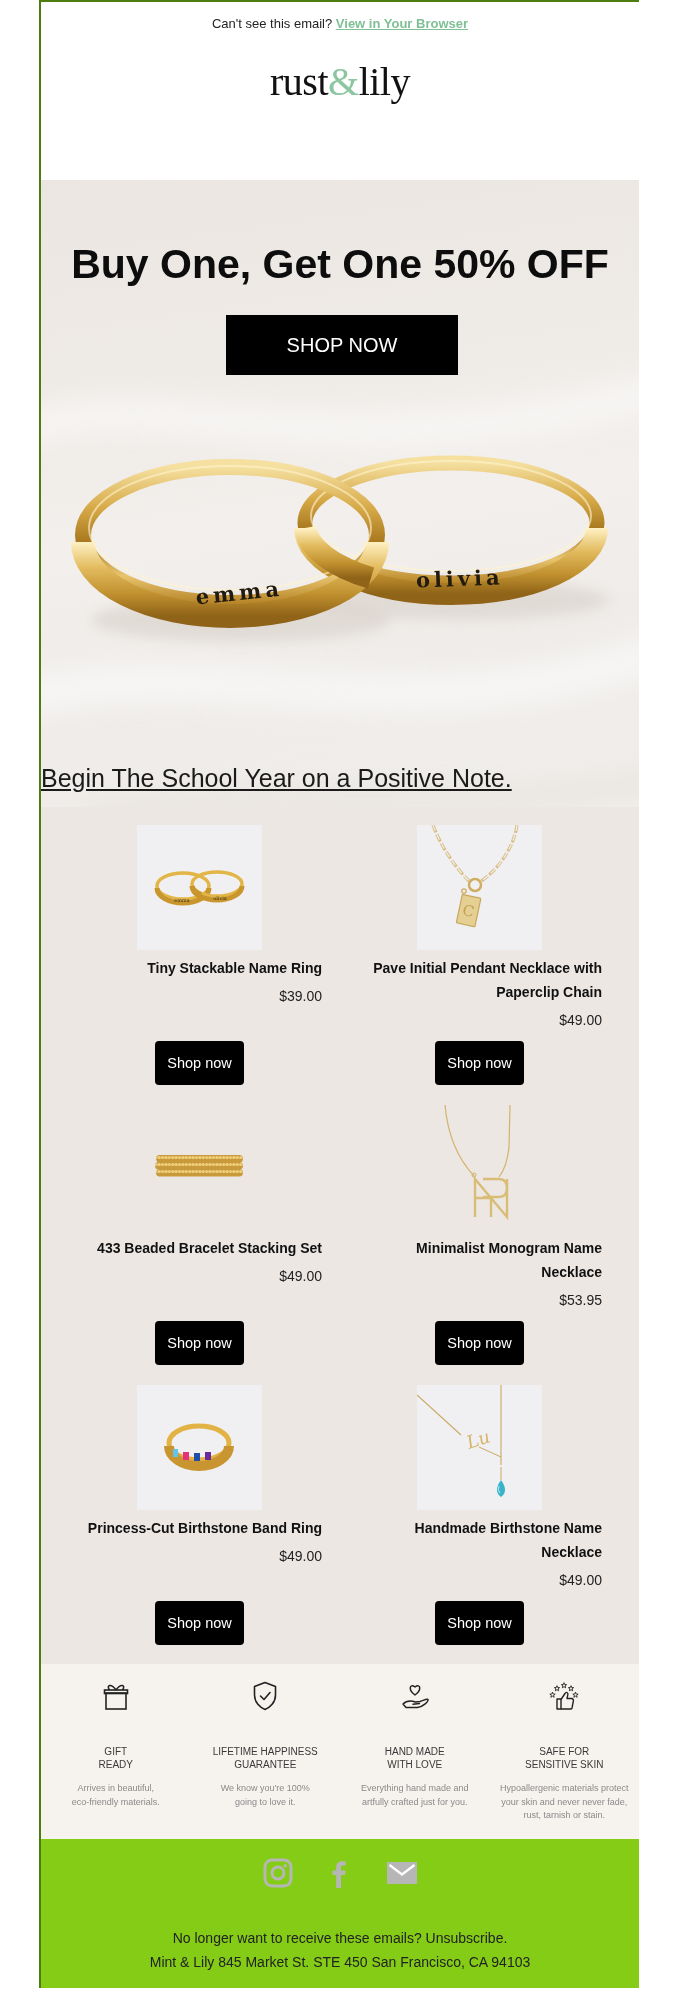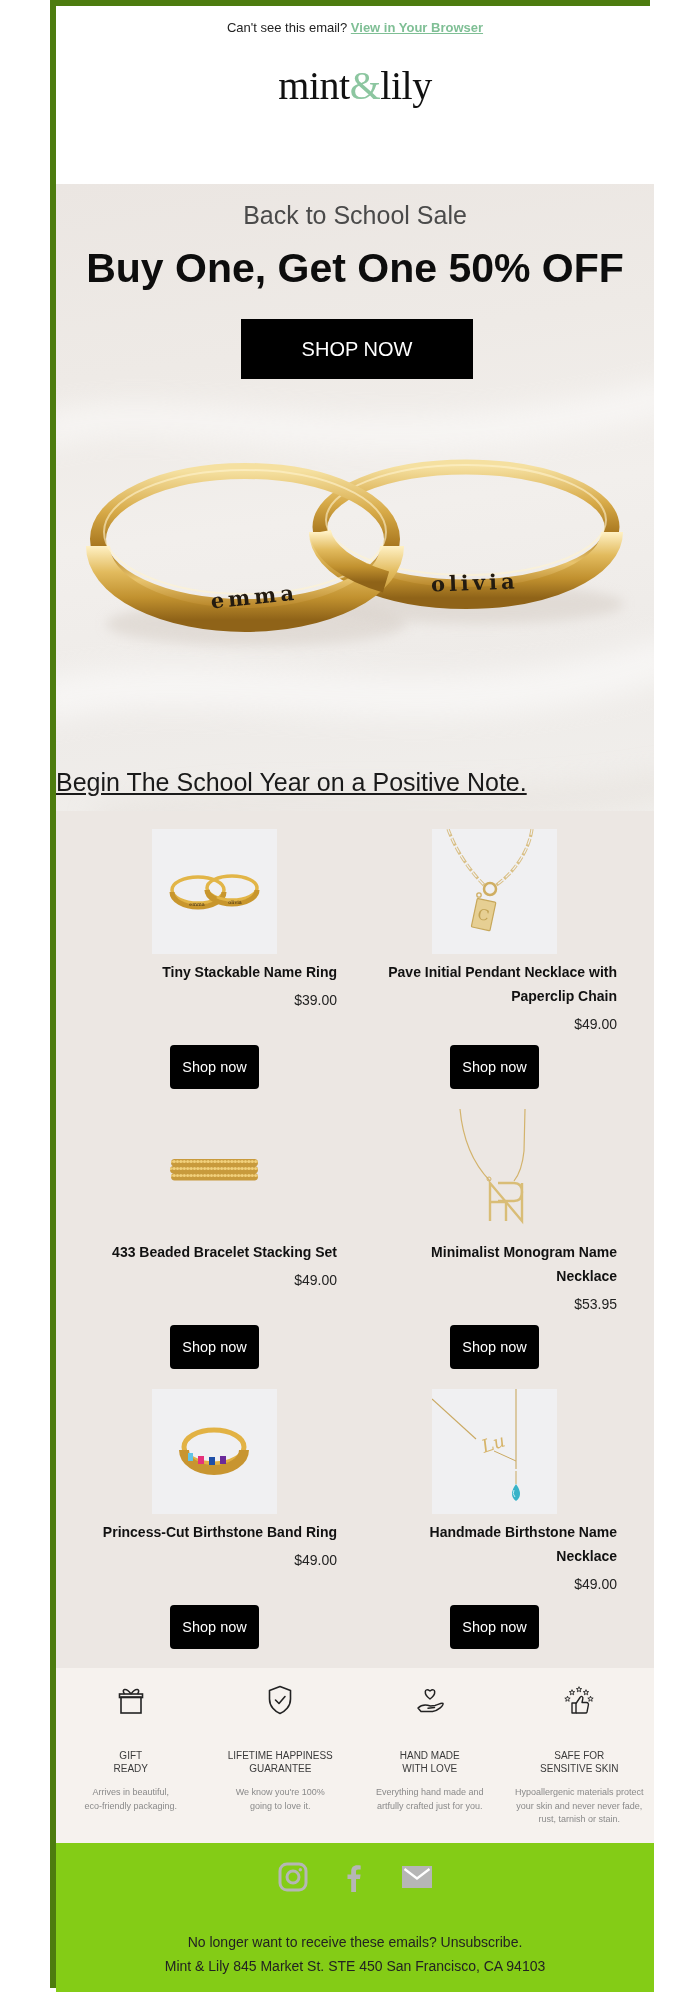--- a/index.html
+++ b/index.html
@@ -1,17 +1,17 @@
 <!DOCTYPE html>
 <html><head>
   <meta charset="utf-8">
   <style>
     html, body { margin:0; padding:0; }
     body { width:700px; height:2009px; background:#ffffff; position:relative; overflow:hidden; font-family:"Liberation Sans", sans-serif; }
-    .email { position:absolute; left:50px; top:0; width:600px; height:1988px; box-sizing:border-box; border:6px solid #4d7c0f; background:#fff; }
+    .email { position:absolute; left:39px; top:0; width:600px; height:1988px; box-sizing:border-box; border:2px solid #4d7c0f; background:#fff; }
     .section { position:absolute; left:0; width:598px; }
 
     
     .header { top:0; height:178px; background:#fff; }
     .preheader { position:absolute; top:12px; left:0; width:100%; text-align:center; font-size:13px; line-height:20px; color:#222; }
     .preheader a { color:#7fbf95; font-weight:bold; text-decoration:underline; }
     .logo { position:absolute; top:58px; left:0; width:100%; text-align:center; font-family:"Liberation Serif", serif; font-size:40px; line-height:44px; color:#111; letter-spacing:-0.5px; }
     .logo .amp { color:#8cc6a0; }
     .nav { position:absolute; top:133px; left:12px; width:586px; display:flex; }
     .nav a { flex:1; text-align:center; font-size:15.5px; line-height:22px; color:#222; text-decoration:none; }
@@ -53,21 +53,21 @@
 </head>
 <body>
 
 <div class="email">
 
   <div class="section header">
     <div class="preheader">
       <span>Can't see this email?</span>
       <a>View in Your Browser</a>
     </div>
-    <div class="logo"><span>mint</span><span class="amp">&amp;</span><span>lily</span></div>
+    <div class="logo"><span>rust</span><span class="amp">&amp;</span><span>lily</span></div>
   </div>
 
   <div class="section hero">
     <svg class="layer" width="598" height="628" viewBox="0 0 598 628">
       <defs>
         <filter id="blur20" x="-20%" y="-20%" width="140%" height="140%">
             <feGaussianBlur stdDeviation="14"></feGaussianBlur>
           </filter>
         <filter id="blur6" x="-20%" y="-50%" width="140%" height="200%">
             <feGaussianBlur stdDeviation="6"></feGaussianBlur>
@@ -102,21 +102,20 @@
 
       <ellipse cx="189" cy="355" rx="147" ry="68" fill="none" stroke="url(#goldA)" stroke-width="16"></ellipse>
       <path d="M 42 362 A 147 74 0 0 0 336 362" fill="none" stroke="url(#goldB)" stroke-width="24"></path>
       <ellipse cx="189" cy="348" rx="141" ry="62" fill="none" stroke="#fff3cf" stroke-width="2" opacity="0.6"></ellipse>
 
       <path d="M 264 348 A 146 66 0 0 0 330 398" fill="none" stroke="url(#goldB)" stroke-width="22"></path>
 
       <text x="199" y="420" text-anchor="middle" font-family="DejaVu Serif, serif" font-weight="bold" font-size="21" letter-spacing="4" fill="#231b10" transform="rotate(-6 199 420)">emma</text>
       <text x="419" y="406" text-anchor="middle" font-family="DejaVu Serif, serif" font-weight="bold" font-size="21" letter-spacing="4" fill="#231b10" transform="rotate(-2 419 406)">olivia</text>
     </svg>
-    <div class="eyebrow">Back to School Sale</div>
     <div class="headline">Buy One, Get One 50% OFF</div>
     <a class="cta">SHOP NOW</a>
     <div class="tagline">Begin The School Year on a Positive Note.</div>
   </div>
 
   <div class="section products">
 
     <div class="cell" style="left:19px; top:18px;">
       <a class="pimg">
         <svg width="125" height="125" viewBox="0 0 125 125">
@@ -252,21 +251,21 @@
           <path d="M16 10 C 11 3, 6 5, 9.5 10"></path>
           <path d="M16 10 C 21 3, 26 5, 22.5 10"></path>
         </g>
       </svg>
       <div class="ftitle">
         <span>GIFT</span>
         <span>READY</span>
       </div>
       <div class="fdesc">
         <span>Arrives in beautiful,</span>
-        <span>eco-friendly packaging.</span>
+        <span>eco-friendly materials.</span>
       </div>
     </div>
 
     <div class="feature" style="left:149.5px;">
       <svg class="ficon" viewBox="0 0 32 32">
         <g fill="none" stroke="#222" stroke-width="1.6" stroke-linejoin="round">
           <path d="M16 2.5 L26.5 6.5 V15 C26.5 22.5 21 27.5 16 29.5 C11 27.5 5.5 22.5 5.5 15 V6.5 Z"></path>
           <path d="M11.5 16 L15 19.5 L21 12.5" stroke-linecap="round"></path>
         </g>
       </svg>

